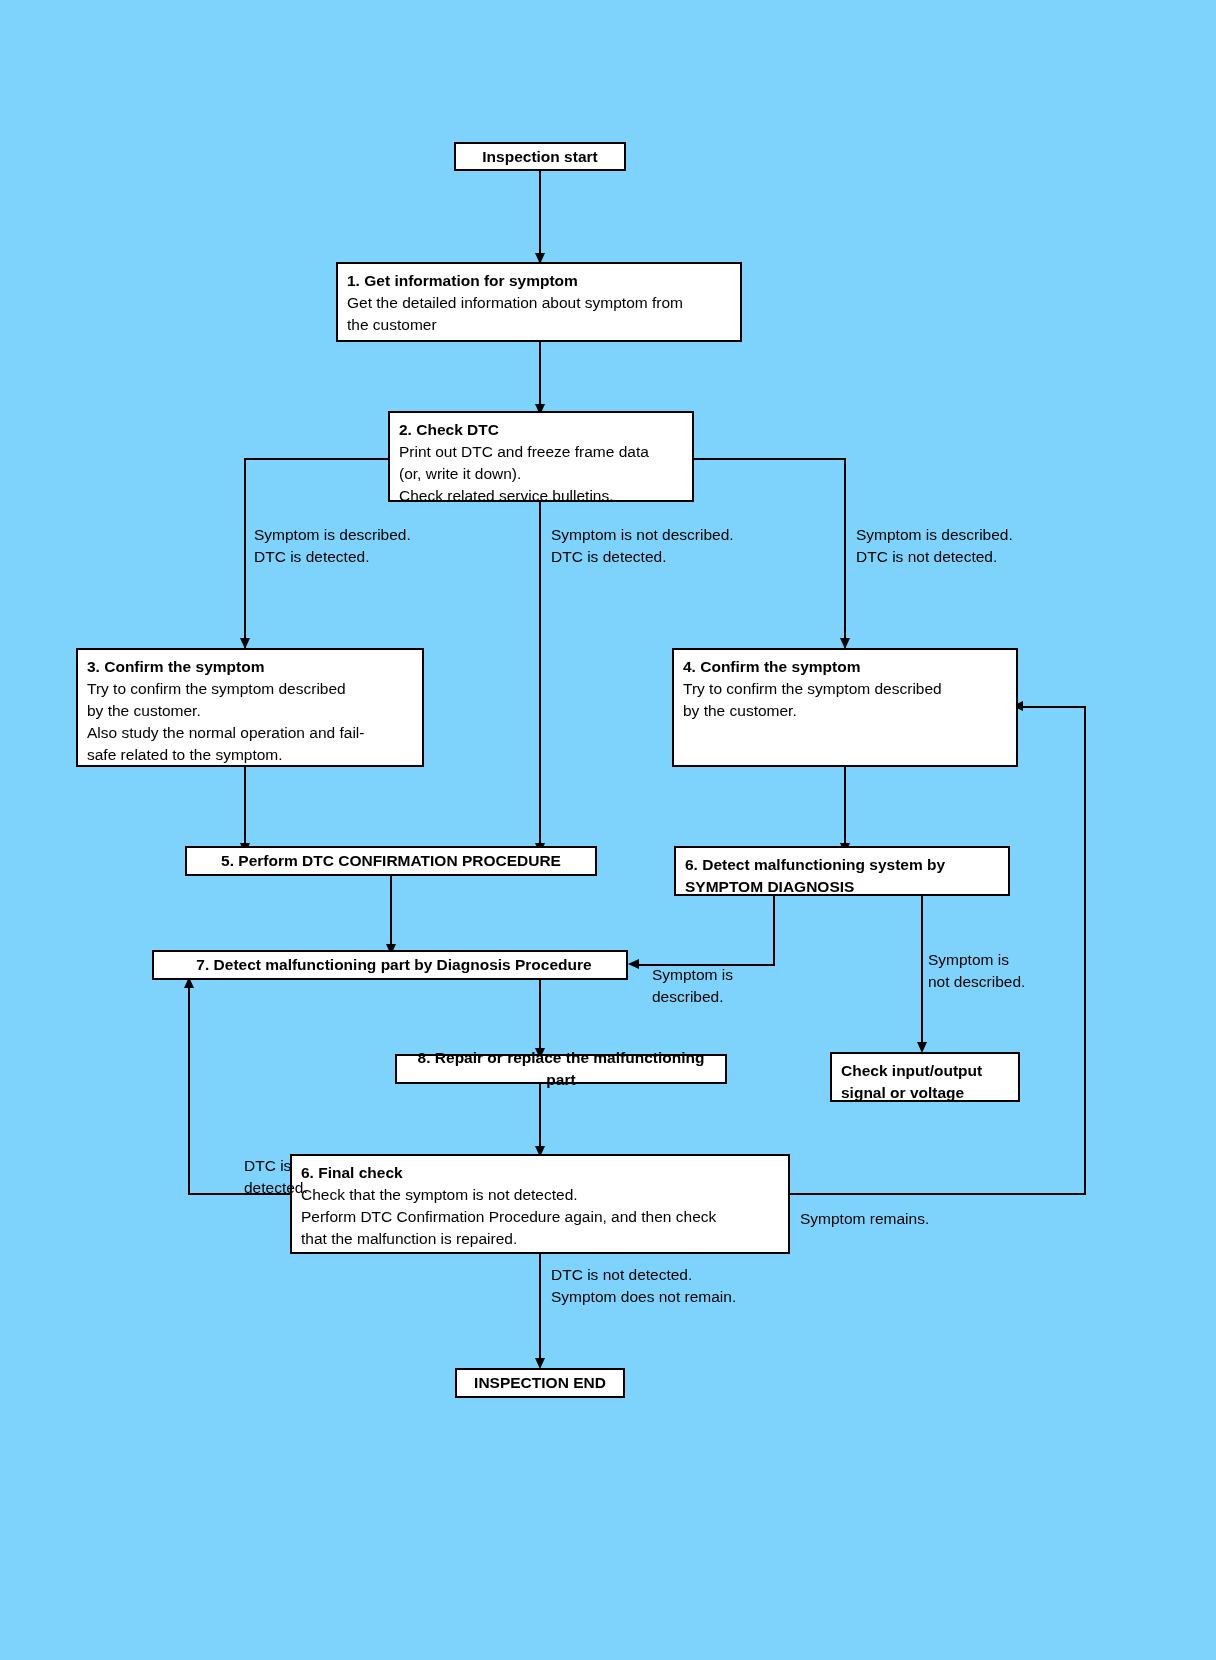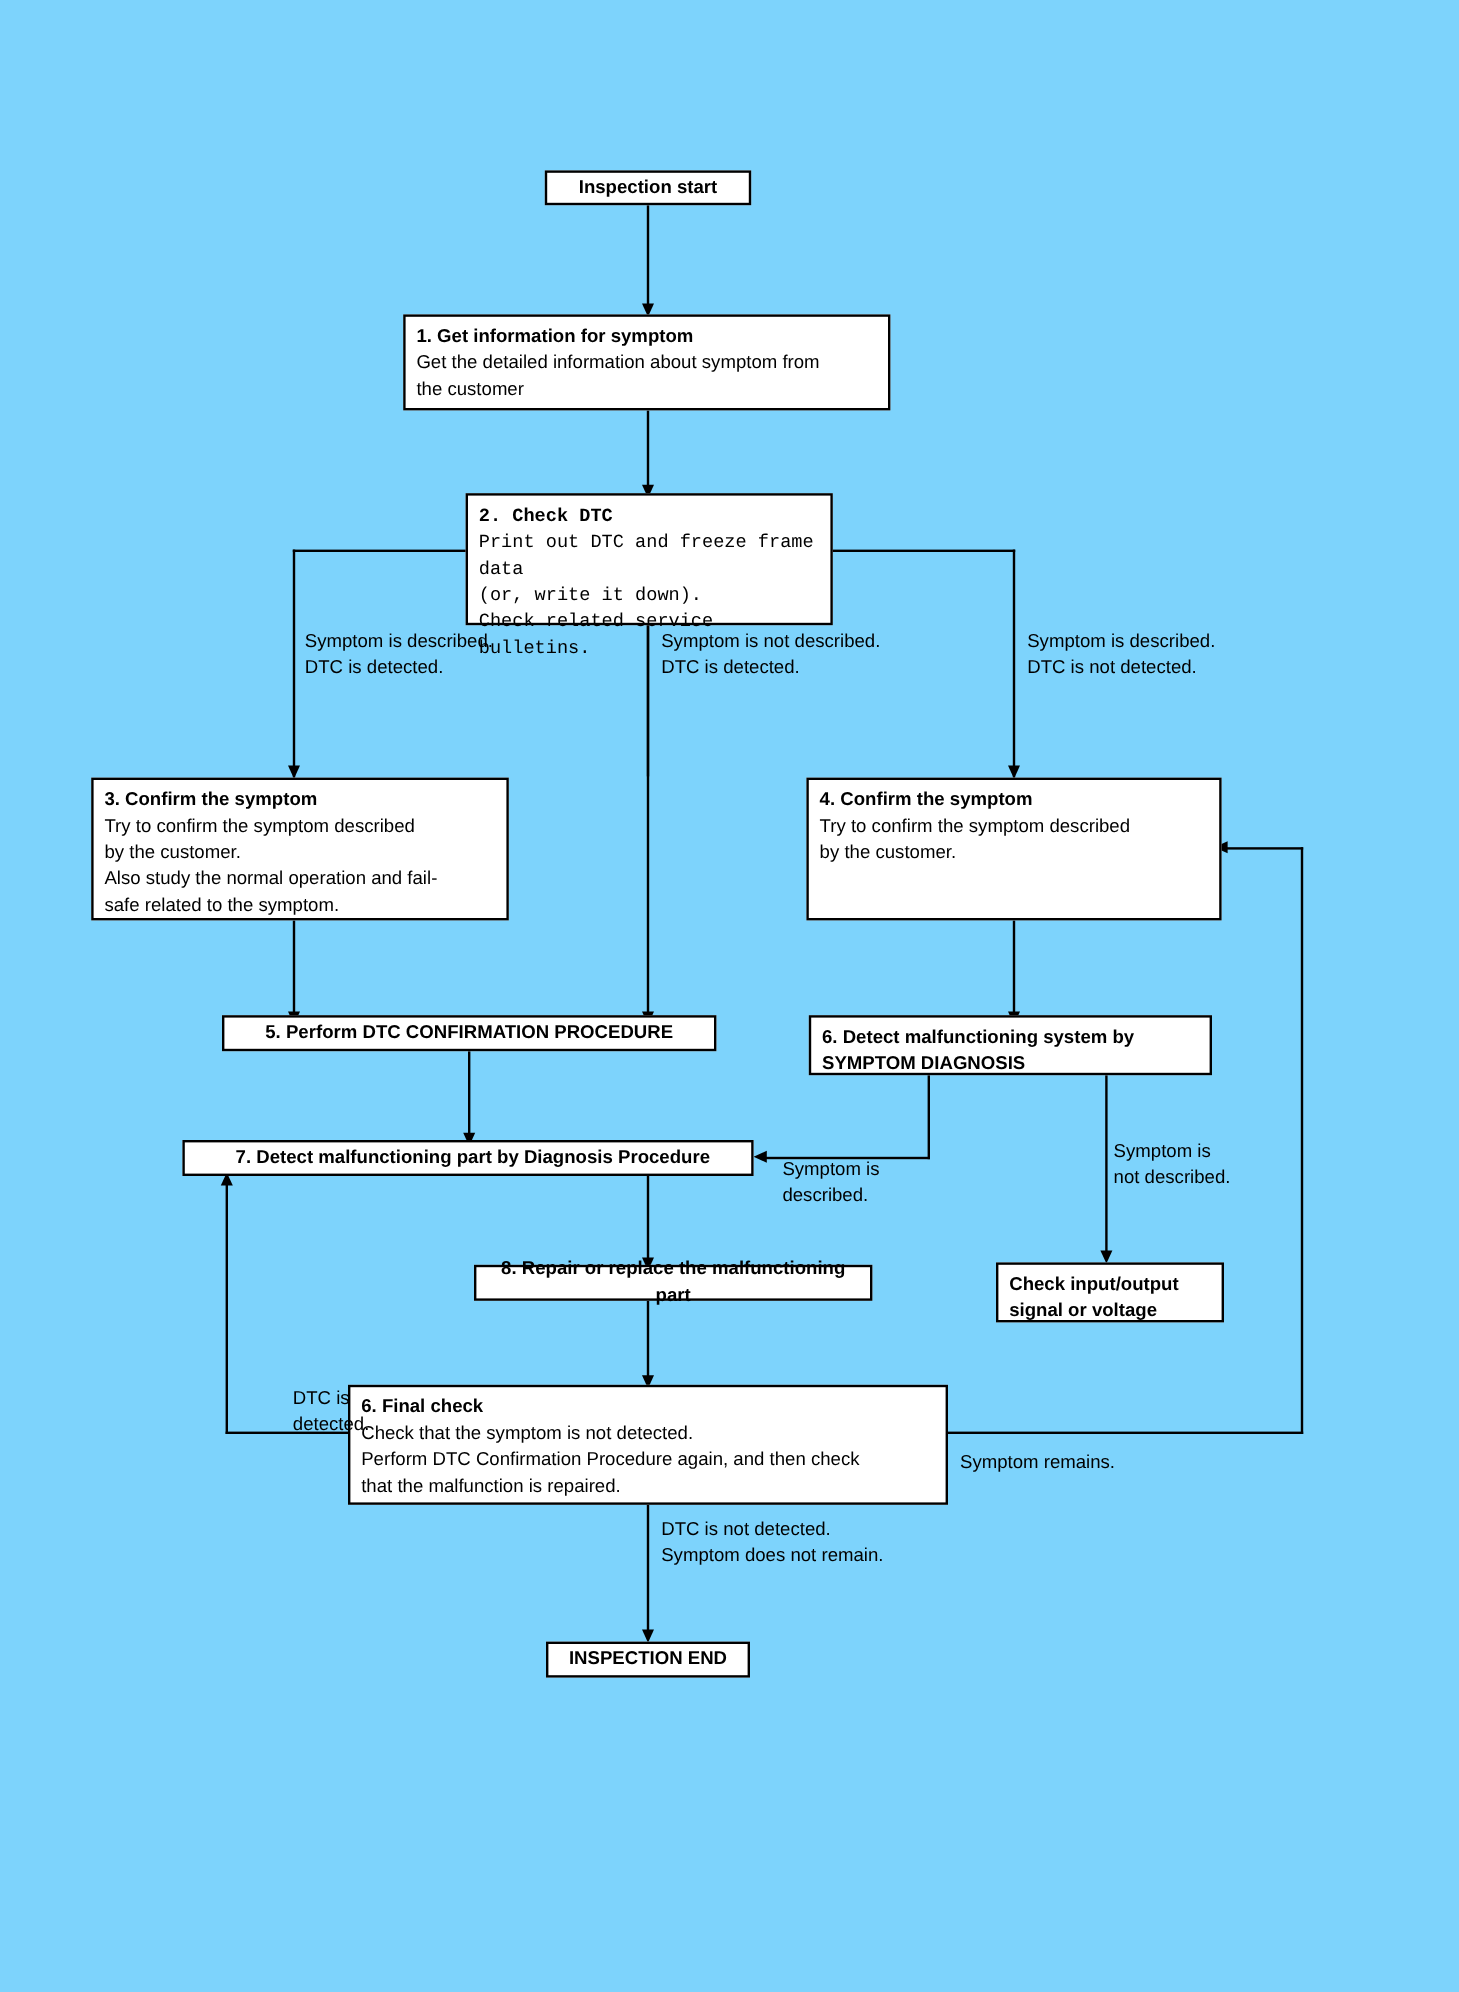--- a/index.html
+++ b/index.html
@@ -108,21 +108,21 @@
 
   <div class="node" style="left:336px; top:262px; width:406px; height:80px;">
     <span class="ttl">1. Get information for symptom</span>
     <span class="bdy">Get the detailed information about symptom from
 the customer</span>
   </div>
 
   <div class="vline" style="left:539px; top:342px; height:66px;"></div>
   <div class="arrow-down" style="left:535px; top:404px;"></div>
 
-  <div class="node" style="left:388px; top:411px; width:306px; height:110px;font-family:Liberation Mono, monospace;">
+  <div class="node" style="left:388px; top:411px; width:306px; height:91px;">
     <span class="ttl">2. Check DTC</span>
     <span class="bdy">Print out DTC and freeze frame data
 (or, write it down).
 Check related service bulletins.</span>
   </div>
 
   <div class="vline" style="left:539px; top:502px; height:145px;"></div>
   <div class="arrow-down" style="left:535px; top:843px;"></div>
   <div class="vline" style="left:539px; top:502px; height:345px;"></div>
 

